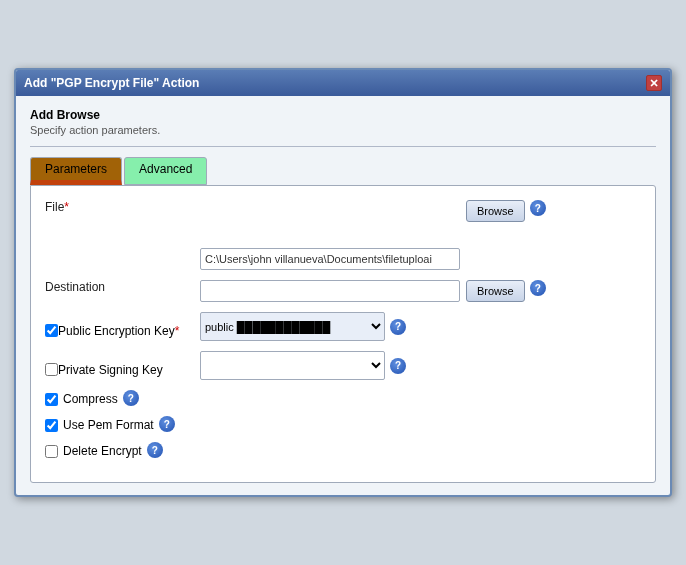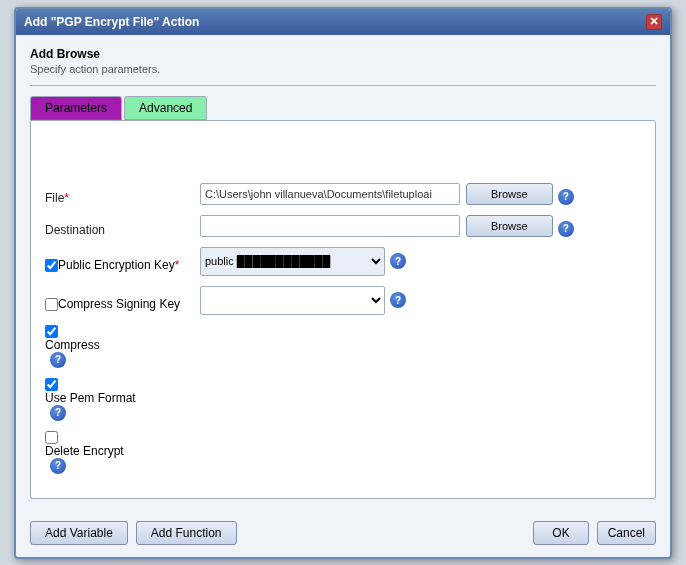--- a/index.html
+++ b/index.html
@@ -69,35 +69,35 @@
     .tab {
       padding: 4px 14px;
       border: 1px solid #a0aaba;
       background: #86efac;
       cursor: pointer;
       font-size: 12px;
       border-radius: 3px 3px 0 0;
       margin-right: 2px;
     }
     .tab.active {
-      background: #a21caf;
-      border-bottom: 1px solid #c2410c;
+      background: #a16207;
+      border-bottom: 5px solid #c2410c;
       z-index: 1;
       position: relative;
     }
     .tab-content {
       border: 1px solid #a0aaba;
       background: #ffffff;
       padding: 14px;
       border-radius: 0 3px 3px 3px;
       min-height: 290px;
     }
     .form-row {
       display: flex;
-      align-items: flex-end;
+      align-items: flex-start;
       margin-bottom: 10px;
     }
     .form-label {
       width: 155px;
       font-size: 12px;
       color: #222;
       flex-shrink: 0;
     }
     .required {
       color: #cc0000;
@@ -107,21 +107,21 @@
       border: 1px solid #a0aaba;
       border-radius: 2px;
       padding: 2px 4px;
       font-size: 11px;
       color: #333;
       background: #fff;
       height: 22px;
     }
     .browse-btn {
       margin-left: 6px;
-      padding: 2px 24px;
+      padding: 2px 10px;
       border: 1px solid #8090a8;
       background: linear-gradient(to bottom, #e8eef8, #c8d4e8);
       border-radius: 3px;
       cursor: pointer;
       font-size: 11px;
       height: 22px;
     }
     .help-icon {
       display: inline-flex;
       align-items: center;
@@ -132,23 +132,22 @@
       background: radial-gradient(circle at 40% 35%, #6090e0, #2050b0);
       color: white;
       font-size: 10px;
       font-weight: bold;
       margin-left: 5px;
       cursor: pointer;
       flex-shrink: 0;
     }
     .checkbox-row {
       display: flex;
-      align-items: flex-start;
-      margin-bottom: 10px;
-      flex-direction: column;
+      align-items: flex-end;
+      margin-bottom: 10px;
     }
     .checkbox-row input[type=checkbox] {
       margin-right: 5px;
     }
     .dropdown-row {
       display: flex;
       align-items: center;
       margin-bottom: 10px;
     }
     .dropdown-label {
@@ -265,21 +264,21 @@
         </div>
         <select class="dropdown-select filled">
           <option>public ████████████</option>
         </select>
         <div class="help-icon">?</div>
       </div>
 
       <div class="dropdown-row">
         <div class="dropdown-label">
           <input type="checkbox" style="">
-          <span>Compress Signing Key</span>
+          <span>Private Signing Key</span>
         </div>
         <select class="dropdown-select">
           <option></option>
         </select>
         <div class="help-icon">?</div>
       </div>
 
       <div class="checkbox-row">
         <input type="checkbox" checked="" style="">
         <span>Compress</span>
@@ -294,23 +293,13 @@
 
       <div class="checkbox-row">
         <input type="checkbox" style="">
         <span>Delete Encrypt</span>
         <div class="help-icon">?</div>
       </div>
 
     </div>
   </div>
 
-  <div class="bottom-bar">
-    <div class="bottom-left">
-      <button class="action-btn">Add Variable</button>
-      <button class="action-btn">Add Function</button>
-    </div>
-    <div class="bottom-right">
-      <button class="ok-btn">OK</button>
-      <button class="cancel-btn">Cancel</button>
-    </div>
-  </div>
 </div>
 
 </body></html>

